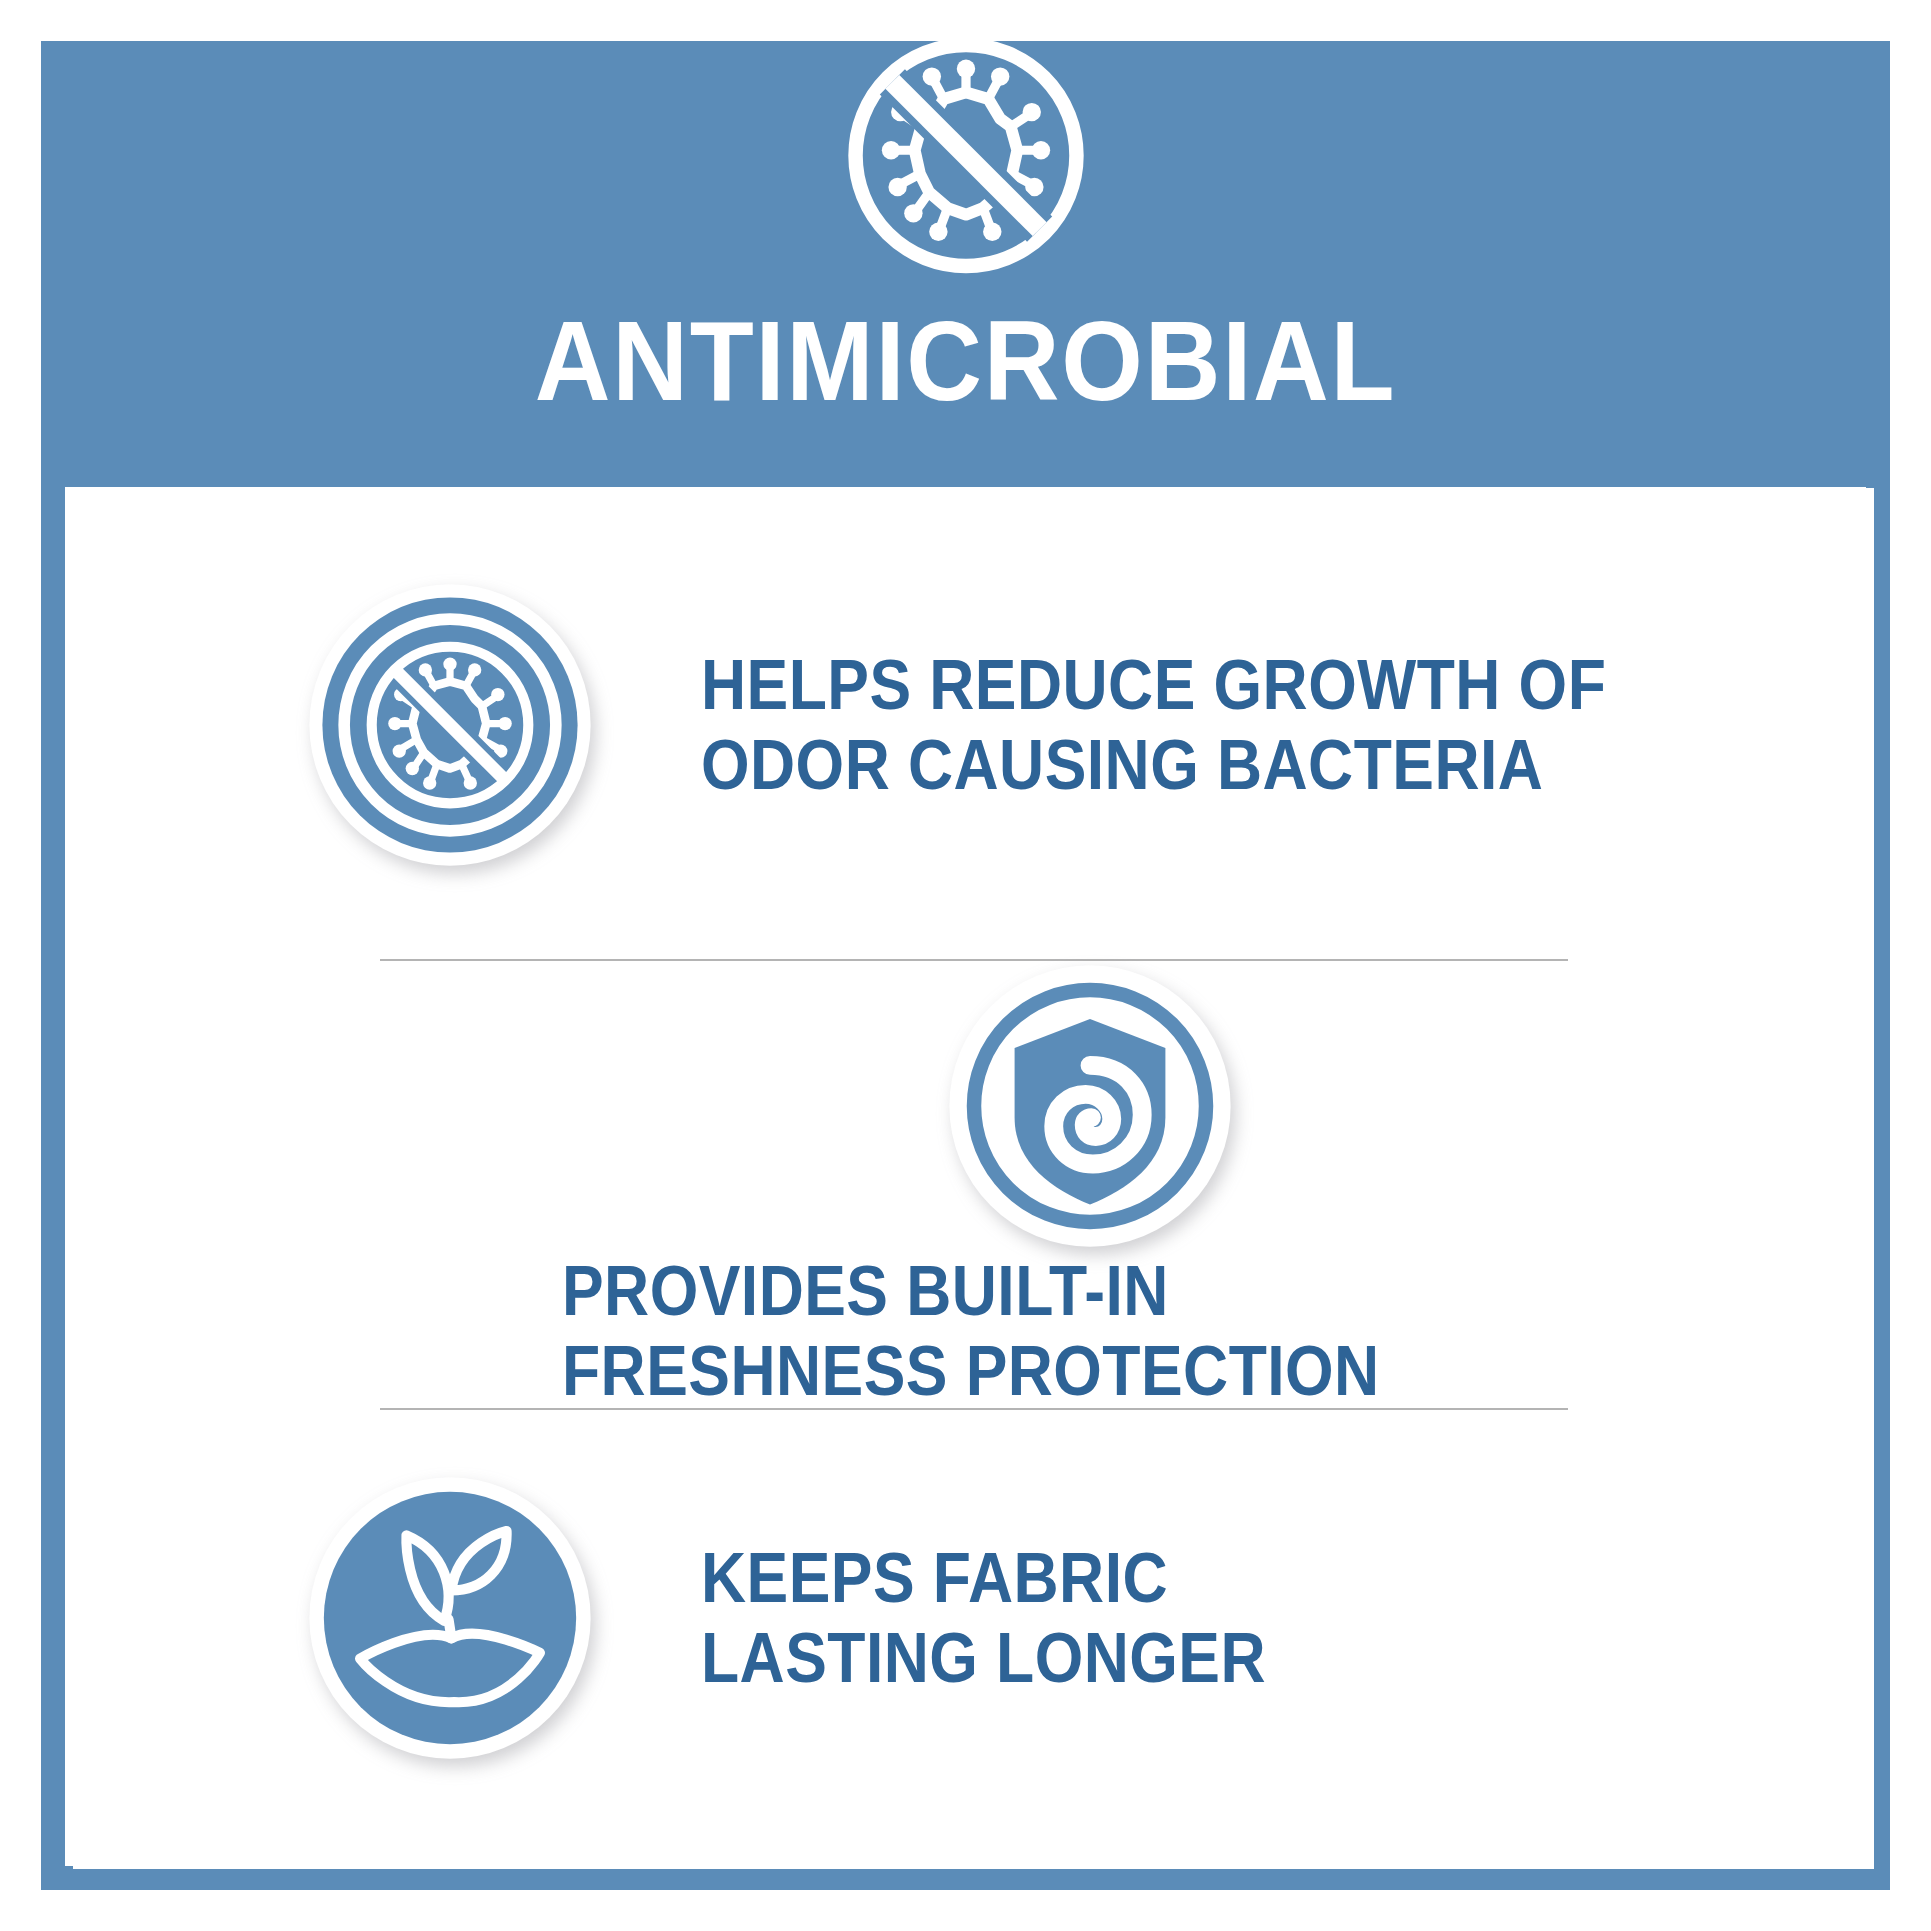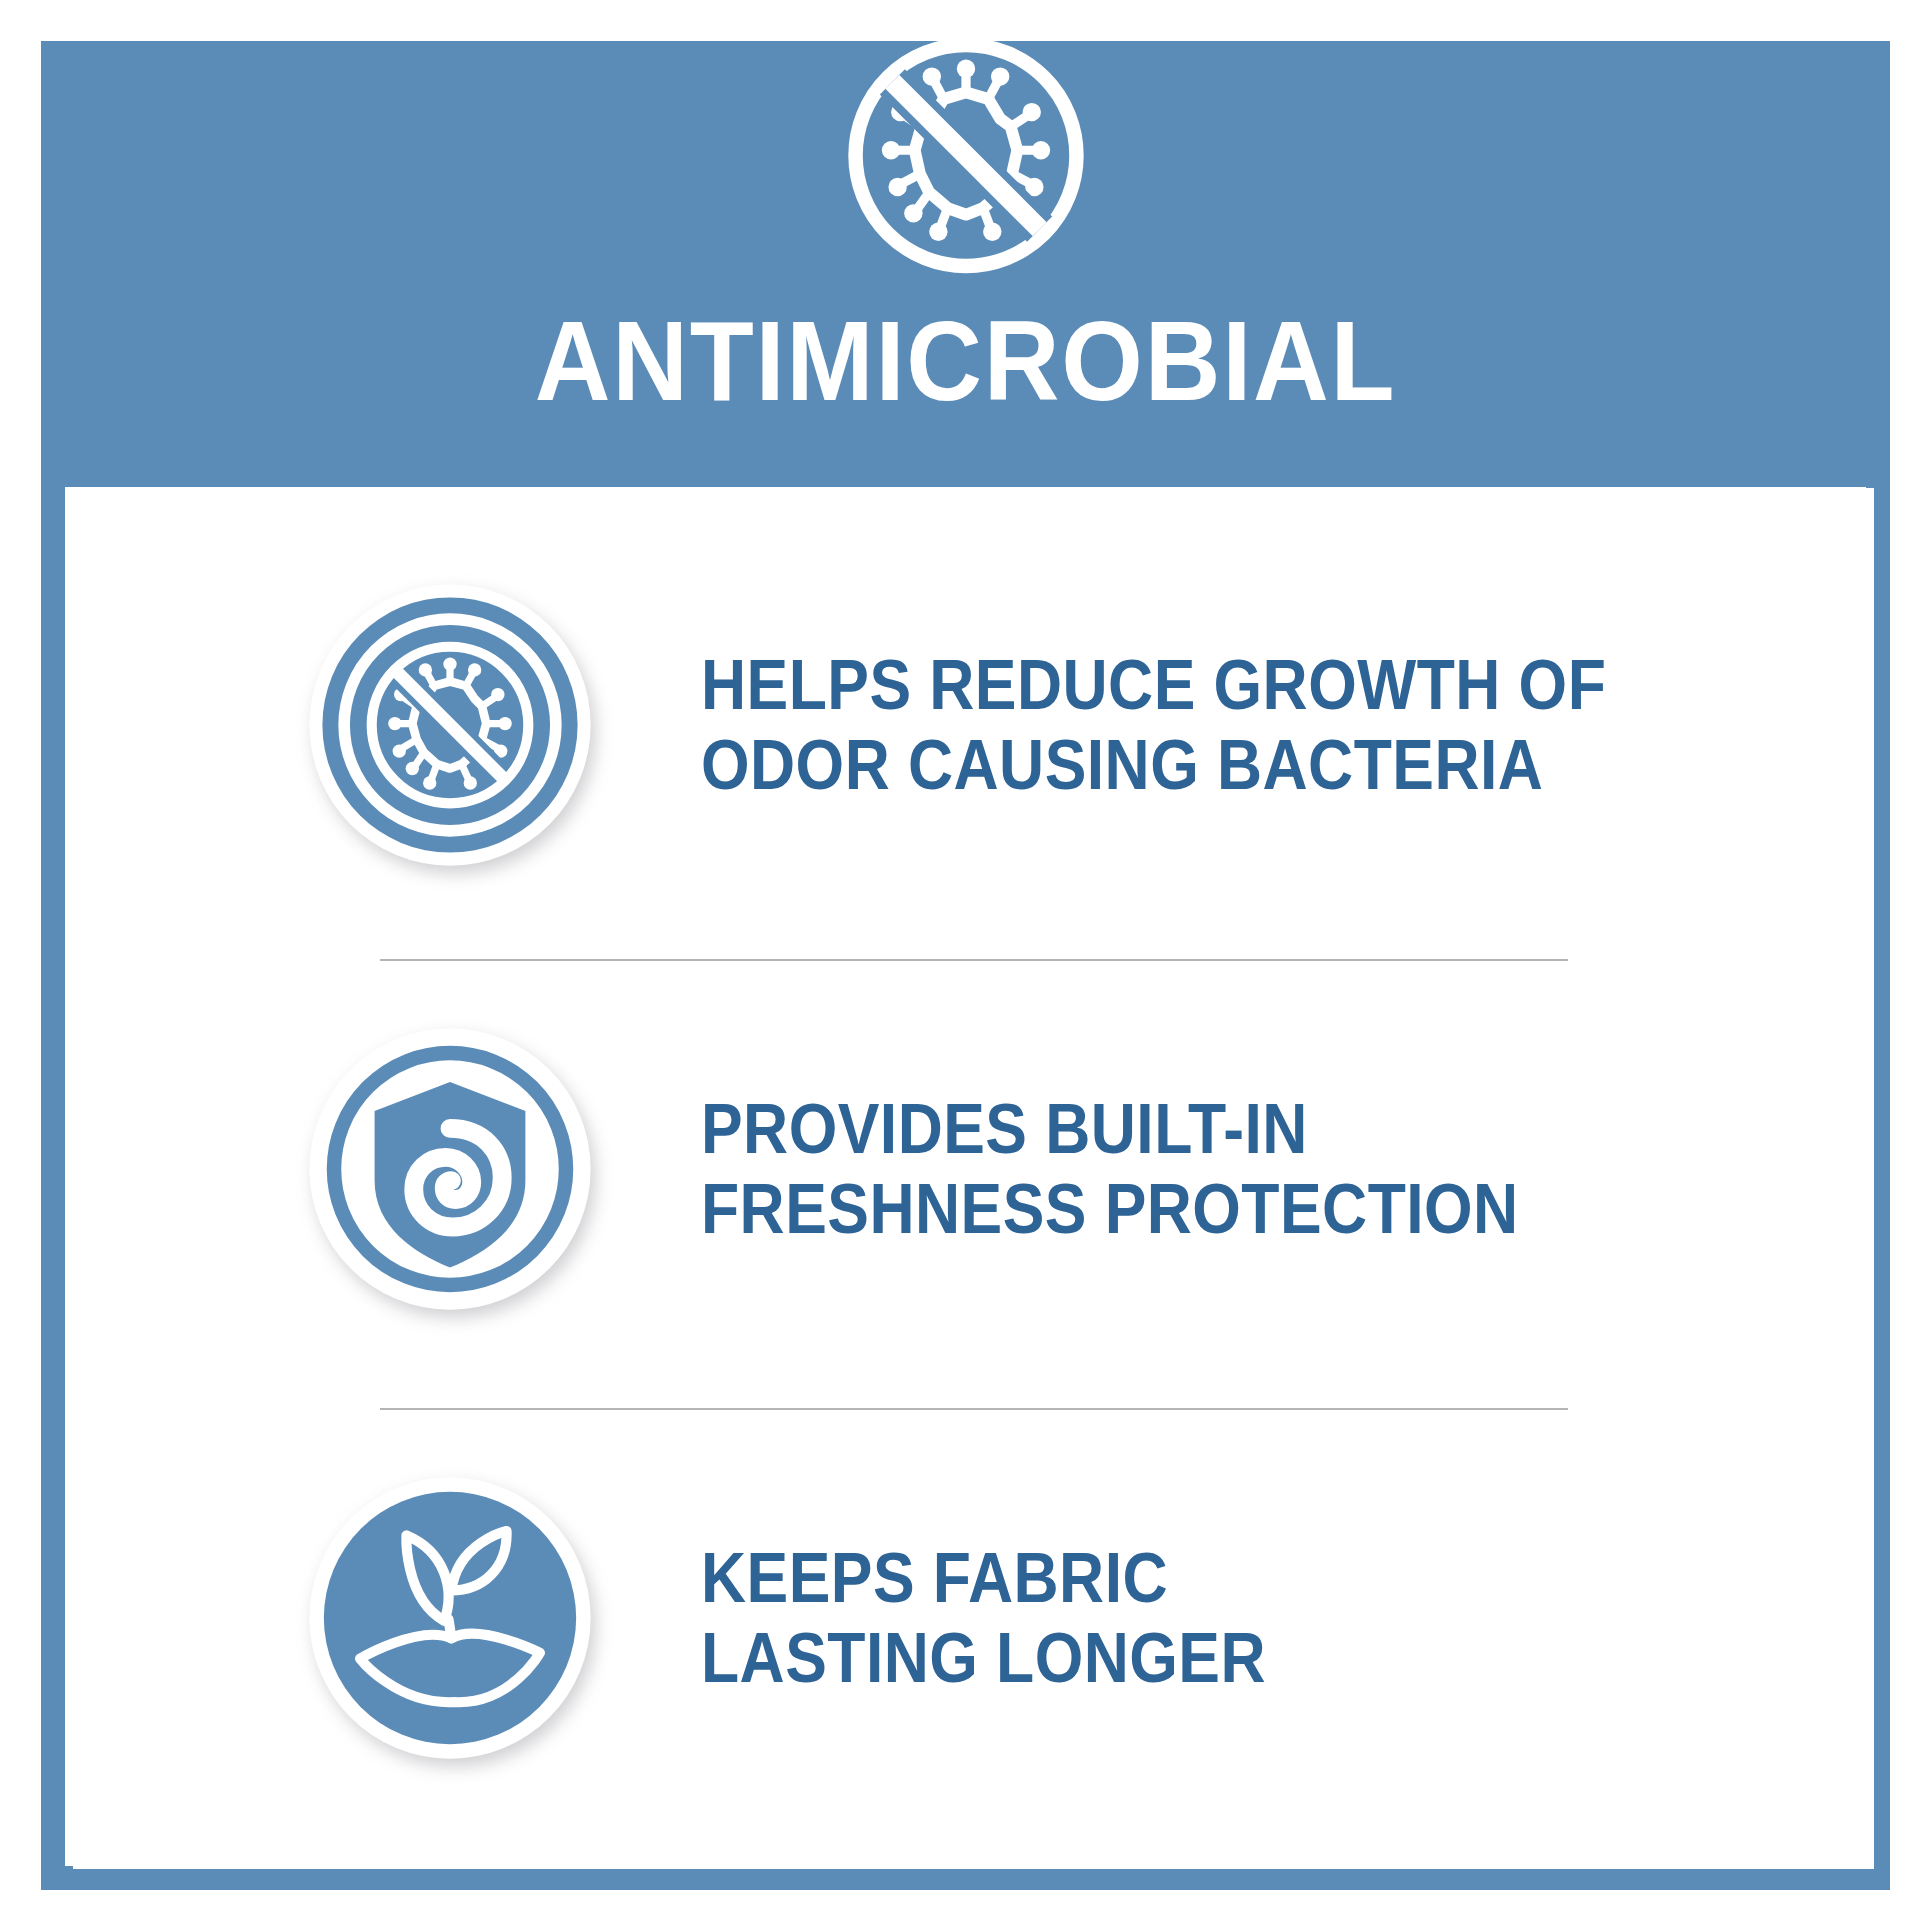--- a/index.html
+++ b/index.html
@@ -91,21 +91,21 @@
 
   .row {
     position: absolute;
     left: 0;
     width: 100%;
     height: 415px;
     display: flex;
     align-items: center;
   }
   .row-0 { top: 29px; }
-  .row-1 { top: 473px; }
+  .row-1 { top: 473px; flex-direction: column; }
   .row-2 { top: 922px; }
 
   .row-icon {
     position: relative;
     flex: 0 0 auto;
     width: 290px;
     height: 290px;
     margin-left: 232px;
     filter: drop-shadow(5.8px 8.7px 8.7px rgba(120,120,130,0.35));
   }

